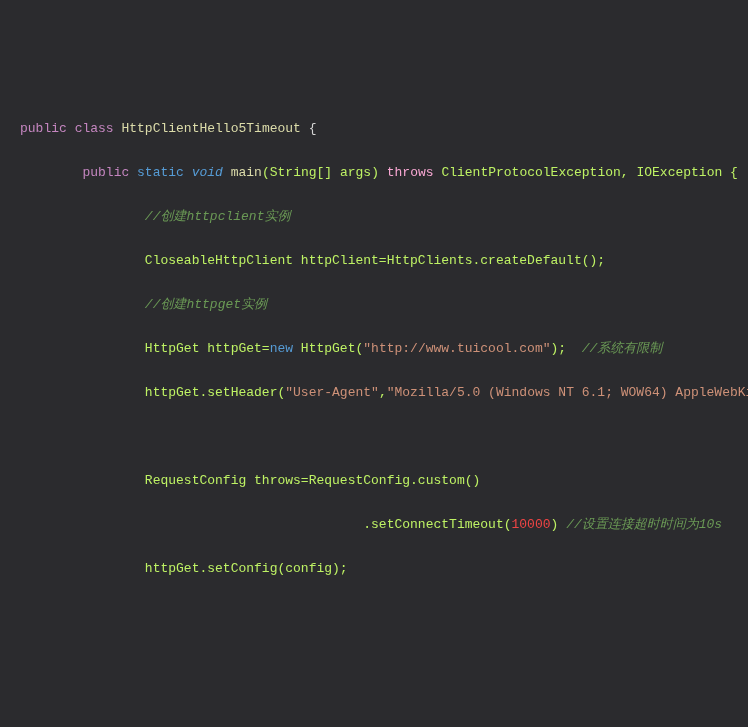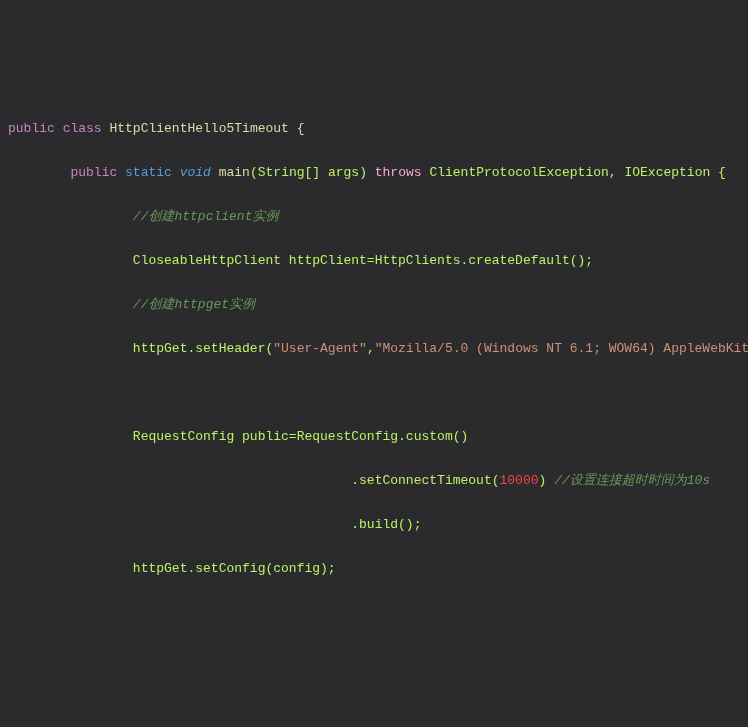--- a/index.html
+++ b/index.html
@@ -11,21 +11,21 @@
       background: #2b2b2e;
       font-family: 'Consolas', 'Monaco', 'Courier New', monospace;
       font-size: 13px;
       line-height: 22px;
       color: #bfc3c6;
       padding: 8px 0;
       white-space: pre;
       overflow-x: hidden;
     }
     .line {
-      padding: 0 8px;
+      padding: 0 20px;
     }
     .kw-access { color: #c586c0; }
     .kw-class { color: #c586c0; }
     .kw-static { color: #569cd6; text-align: center; }
     .kw-void { color: #569cd6; font-style: italic; }
     .kw-new { color: #569cd6; }
     .kw-throws { color: #f9a8d4; }
     .method-name { color: #dcdcaa; }
     .string { color: #ce9178; }
     .number { color: #ef4444; }
@@ -37,25 +37,25 @@
 <body>
 
 
 
 <div>
 <div class="line"><span class="kw-access">public</span> <span class="kw-class">class</span> <span class="method-name">HttpClientHello5Timeout</span> <span class="punc">{</span></div>
 <div class="line">        <span class="kw-access">public</span> <span class="kw-static">static</span> <span class="kw-void">void</span> <span class="method-name">main</span><span class="text">(String[] args)</span> <span class="kw-throws">throws</span> <span class="text">ClientProtocolException, IOException {</span></div>
 <div class="line">                <span class="comment">//创建httpclient实例</span></div>
 <div class="line">                <span class="text">CloseableHttpClient httpClient=HttpClients.createDefault();</span></div>
 <div class="line">                <span class="comment">//创建httpget实例</span></div>
+<div class="line">                <span class="text">HttpGet httpGet=</span><span class="kw-new">new</span><span class="text"> HttpGet(</span><span class="string">"http://www.tuicool.com"</span><span class="text">);  </span><span class="comment">//系统有限制</span></div>
 <div class="line">                <span class="text">httpGet.setHeader(</span><span class="string">"User-Agent"</span><span class="text">,</span><span class="string">"Mozilla/5.0 (Windows NT 6.1; WOW64) AppleWebKit/</span></div>
 <div class="line"><span></span> </div>
-<div class="line">                <span class="text">RequestConfig public=RequestConfig.custom()</span></div>
+<div class="line">                <span class="text">RequestConfig throws=RequestConfig.custom()</span></div>
 <div class="line">                <span class="text">                            .setConnectTimeout(</span><span class="number">10000</span><span class="text">) </span><span class="comment">//设置连接超时时间为10s</span></div>
-<div class="line">                <span class="text">                            .build();</span></div>
 <div class="line">                <span class="text">httpGet.setConfig(config);</span></div>
 <div class="line"><span></span> </div>
 
 
 
 
 
 
 
 

